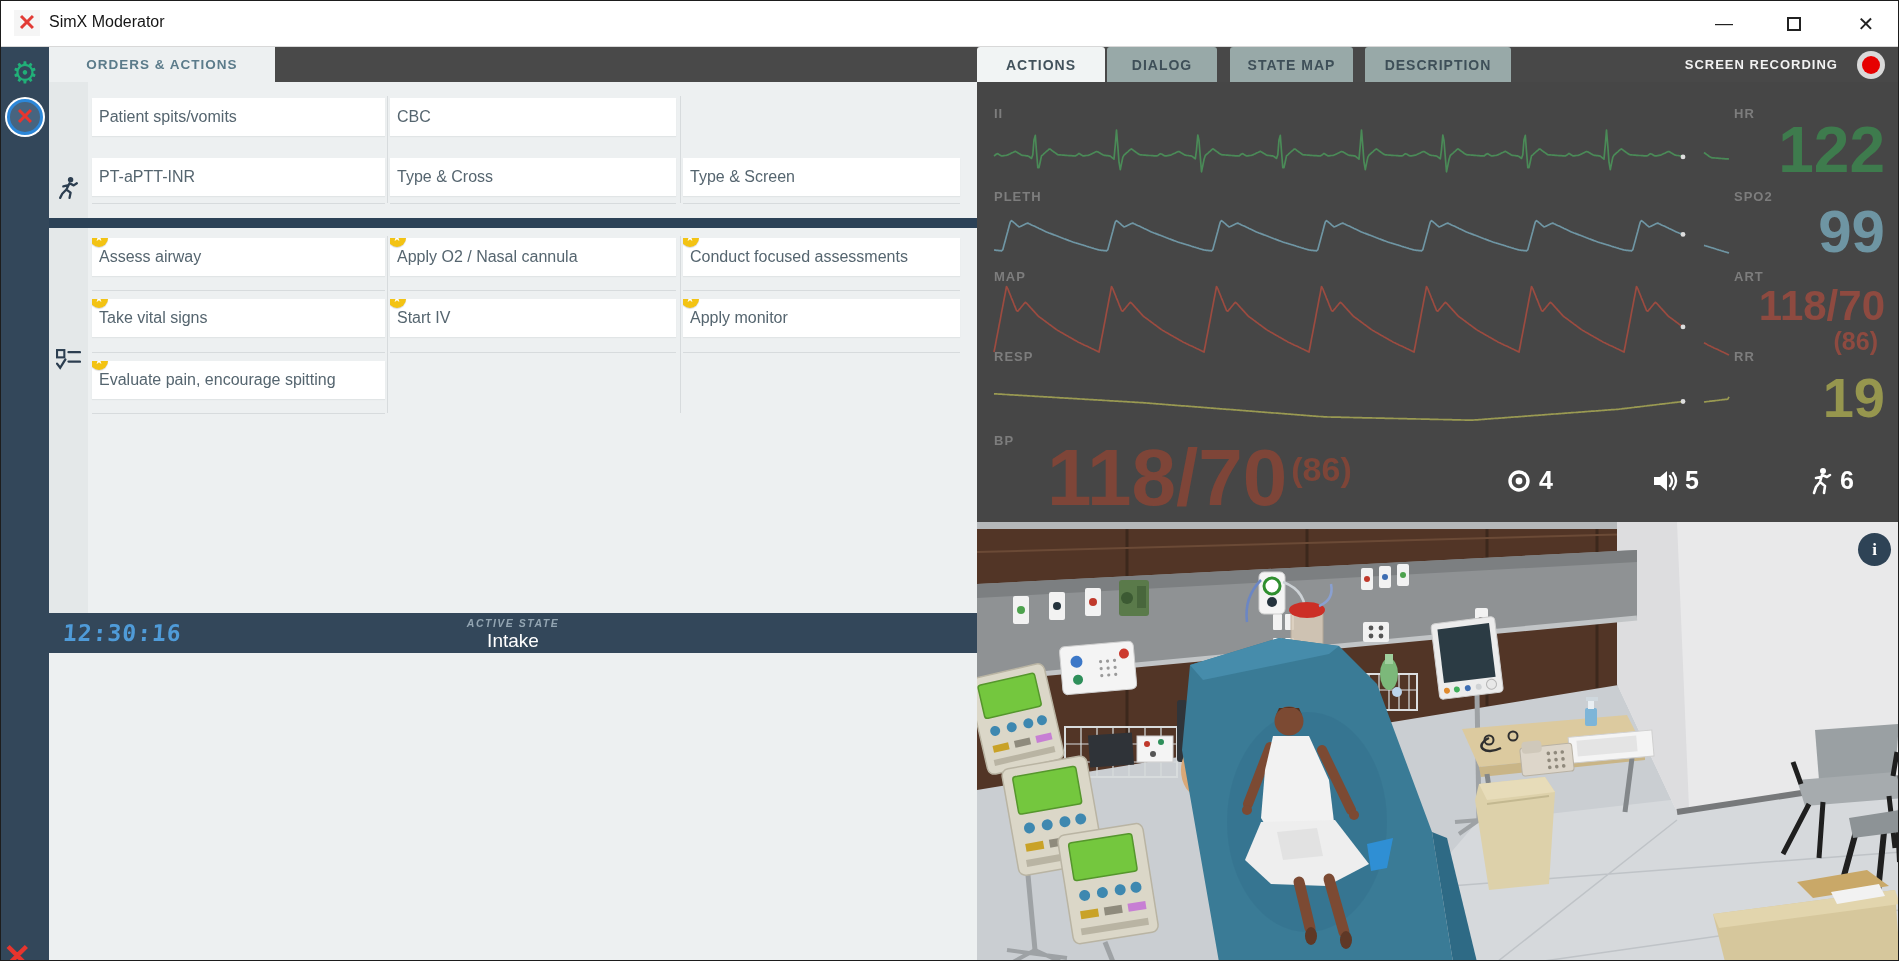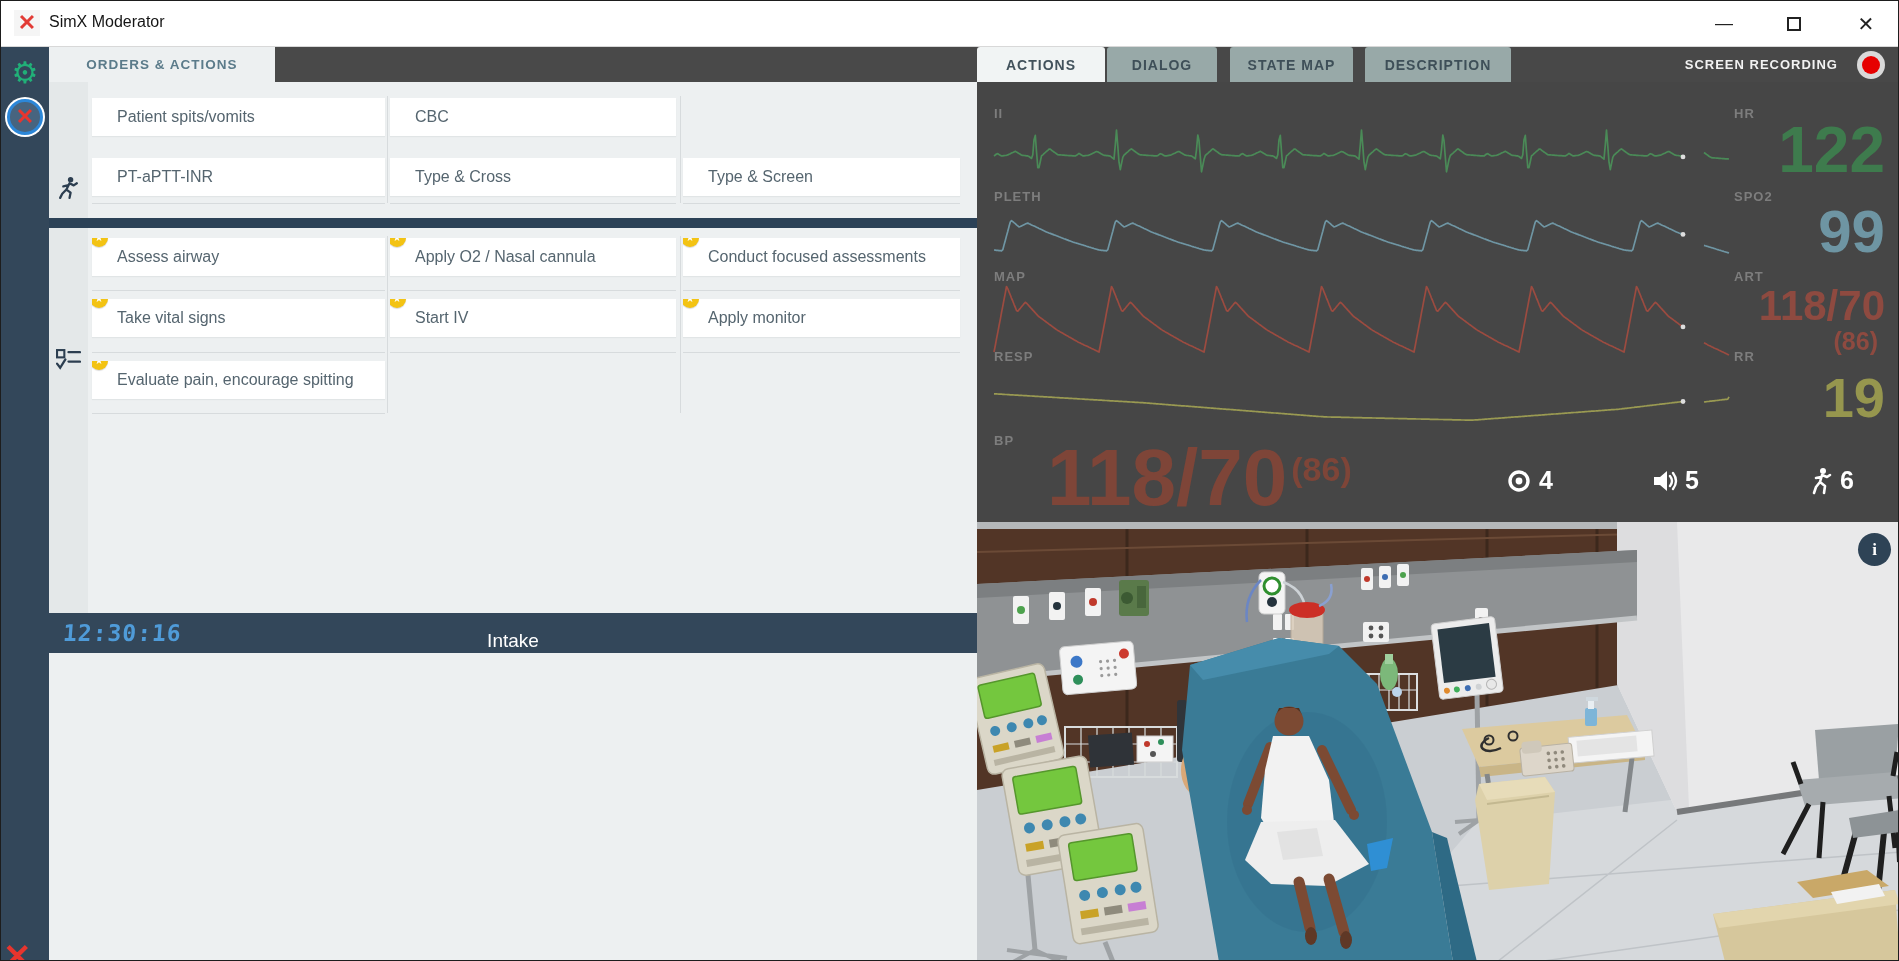--- a/index.html
+++ b/index.html
@@ -25,21 +25,21 @@
 
   
   #left-panel{position:absolute;left:48px;top:46px;width:928px;height:915px;background:#edf0f1;}
   #lp-tabbar{position:absolute;left:0;top:0;width:928px;height:35px;background:#494949;}
   #lp-tab{position:absolute;left:0;top:0;width:226px;height:35px;background:#edf0f1;color:#5b7b8a;font-size:13.5px;font-weight:bold;letter-spacing:1px;display:flex;align-items:center;justify-content:center;}
   #icon-strip{position:absolute;left:0;top:35px;width:39px;height:531px;background:#e4e8e9;}
   .strip-icon{position:absolute;left:7px;width:25px;height:25px;}
   #runner-strip{top:94px;}
   #checklist-strip{top:266px;}
 
-  .card{position:absolute;height:38px;background:#ffffff;display:flex;align-items:center;padding-left:25px;font-size:16px;color:#55656f;box-shadow:0 1px 1px rgba(40,60,70,.06);cursor:pointer;white-space:nowrap;overflow:hidden;}
+  .card{position:absolute;height:38px;background:#ffffff;display:flex;align-items:center;padding-left:7px;font-size:16px;color:#55656f;box-shadow:0 1px 1px rgba(40,60,70,.06);cursor:pointer;white-space:nowrap;overflow:hidden;}
   .col1{left:43px;width:293px;}  .col2{left:341px;width:286px;}  .col3{left:634px;width:277px;}
   .orow1{top:51px;} .orow2{top:111px;}
   .arow1{top:191px;} .arow2{top:252px;} .arow3{top:314px;}
   .vdiv{position:absolute;width:1px;background:#d7dbdd;}
   .hline{position:absolute;height:1px;background:#d7dbdd;}
   #section-divider{position:absolute;left:0;top:171px;width:928px;height:10px;background:#2c4257;}
   .star{position:absolute;left:-2px;top:-9px;width:18px;height:18px;border-radius:50%;background:#f3c313;color:#fff;font-size:10px;line-height:18px;text-align:center;box-shadow:0 1px 1px rgba(0,0,0,.15);}
 
   
   #state-bar{position:absolute;left:0;top:566px;width:928px;height:40px;background:#33475a;}
@@ -174,20 +174,21 @@
     <div class="hline" style="left:43px;top:243px;width:293px;"></div>
     <div class="hline" style="left:341px;top:243px;width:286px;"></div>
     <div class="hline" style="left:634px;top:243px;width:277px;"></div>
     <div class="hline" style="left:43px;top:305px;width:293px;"></div>
     <div class="hline" style="left:341px;top:305px;width:286px;"></div>
     <div class="hline" style="left:634px;top:305px;width:277px;"></div>
     <div class="hline" style="left:43px;top:366px;width:293px;"></div>
 
     <div id="state-bar">
       <div id="timer">12:30:16</div>
+      <div id="active-state-label">ACTIVE STATE</div>
       <div id="state-name">Intake</div>
     </div>
 
     <div id="timeline">
       
       
       
       
       
       

